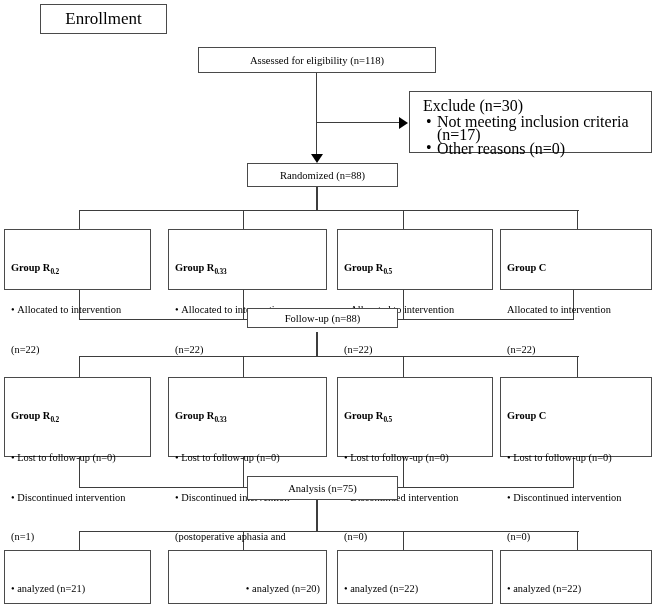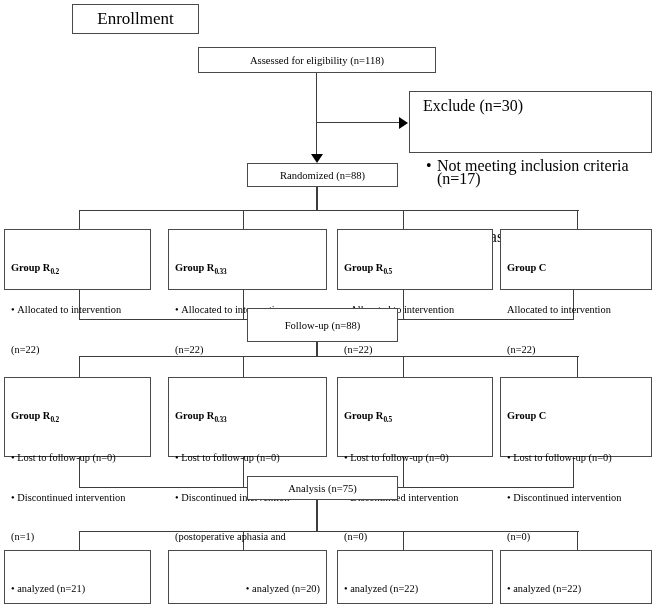--- a/index.html
+++ b/index.html
@@ -40,21 +40,20 @@
     font-size: 10.6px;
   }
   .node-center span { display: block; }
 
   
   .hdr {
     font-size: 17px;
     display: flex;
     align-items: center;
     justify-content: center;
-    margin-left: 32px;
   }
 
   
   .panel {
     padding: 5px 6px 4px 6px;
     text-align: left;
   }
   .panel .grp {
     font-weight: bold;
     display: block;
@@ -80,21 +79,20 @@
   .exbox { padding: 5px 13px; }
   .exbox .ttl { display: block; }
   .exbox ul {
     margin: 0;
     padding: 0 0 0 14px;
     list-style: none;
   }
   .exbox li {
     position: relative;
     line-height: 13.4px;
-    margin-top: 44px;
   }
   .exbox li::before {
     content: "\2022";
     position: absolute;
     left: -11px;
     top: -0.5px;
   }
 
   
   .ln-v, .ln-h {
@@ -184,21 +182,21 @@
     <span class="ln">(n=22)</span>
   </div>
 
   <div class="ln-v" style="left:79px; top:290px; height:30px;"></div>
   <div class="ln-v" style="left:243px; top:290px; height:30px;"></div>
   <div class="ln-v" style="left:403px; top:290px; height:30px;"></div>
   <div class="ln-v" style="left:573px; top:290px; height:30px;"></div>
   <div class="ln-h" style="left:79px; top:319px; width:170px;"></div>
   <div class="ln-h" style="left:396px; top:319px; width:178px;"></div>
 
-  <div class="box node-center" style="left:247px; top:308px; width:151px; height:34px;">
+  <div class="box node-center" style="left:247px; top:308px; width:151px; height:20px;">
     <span>Follow-up (n=88)</span>
   </div>
 
   <div class="ln-v" style="left:316px; top:332px; width:1.6px; height:25px;"></div>
   <div class="ln-h" style="left:79px; top:356px; width:500px;"></div>
   <div class="ln-v" style="left:79px; top:356px; height:21px;"></div>
   <div class="ln-v" style="left:243px; top:356px; height:21px;"></div>
   <div class="ln-v" style="left:403px; top:356px; height:21px;"></div>
   <div class="ln-v" style="left:577px; top:356px; height:21px;"></div>
 

